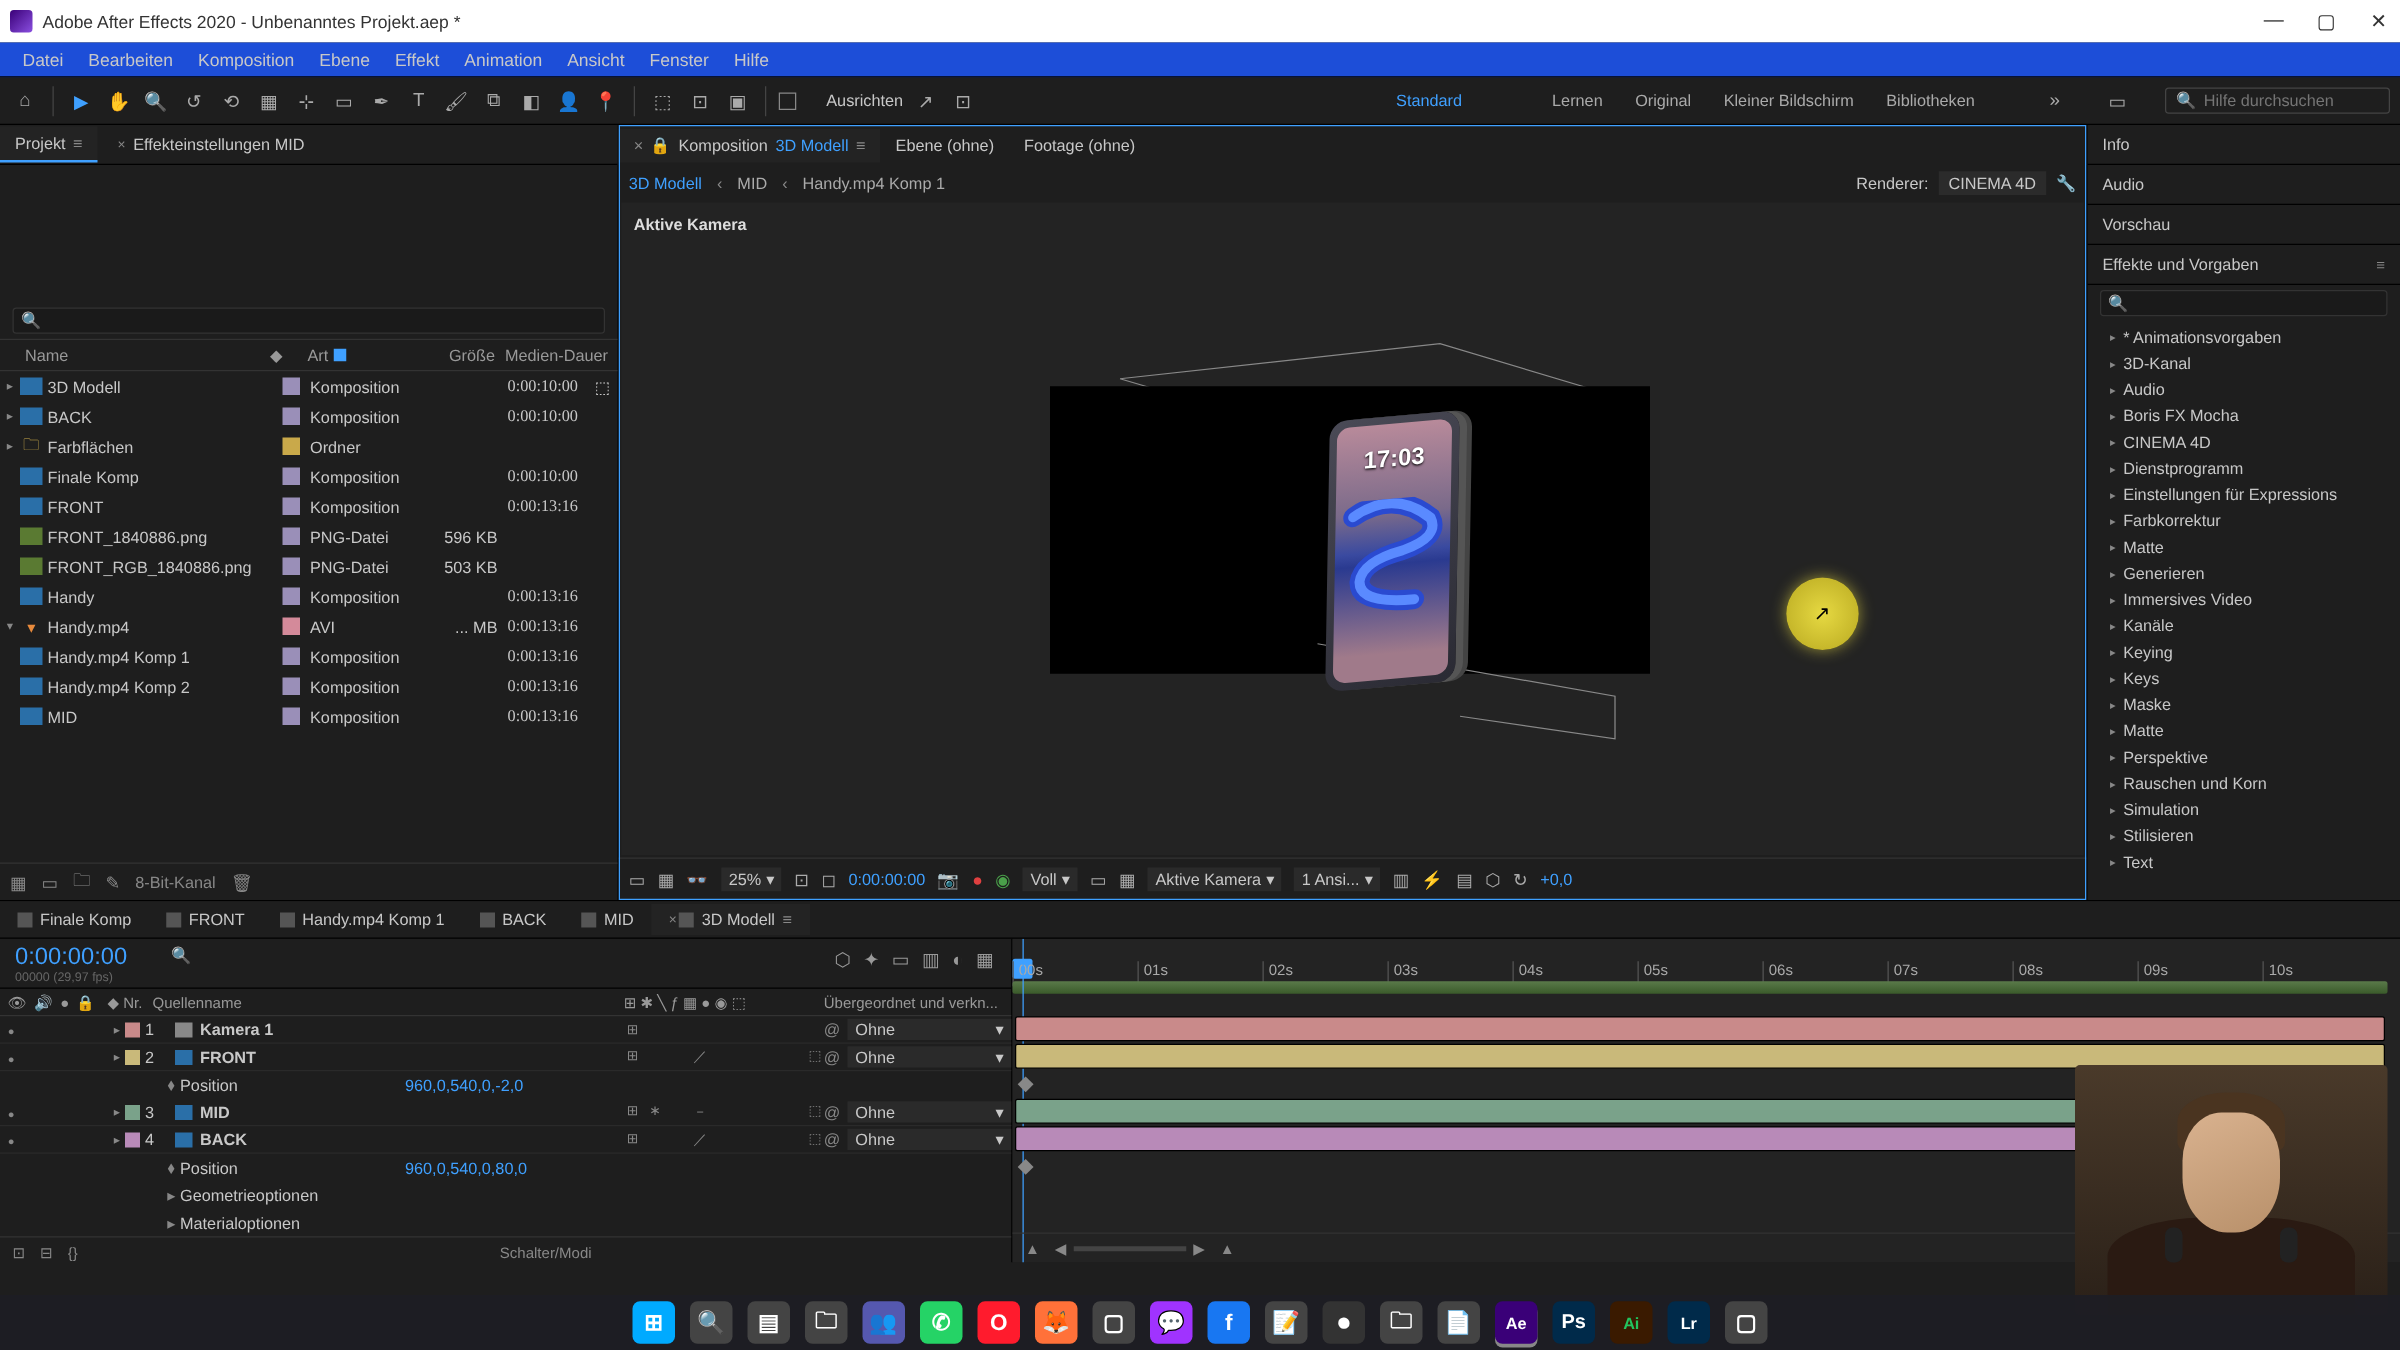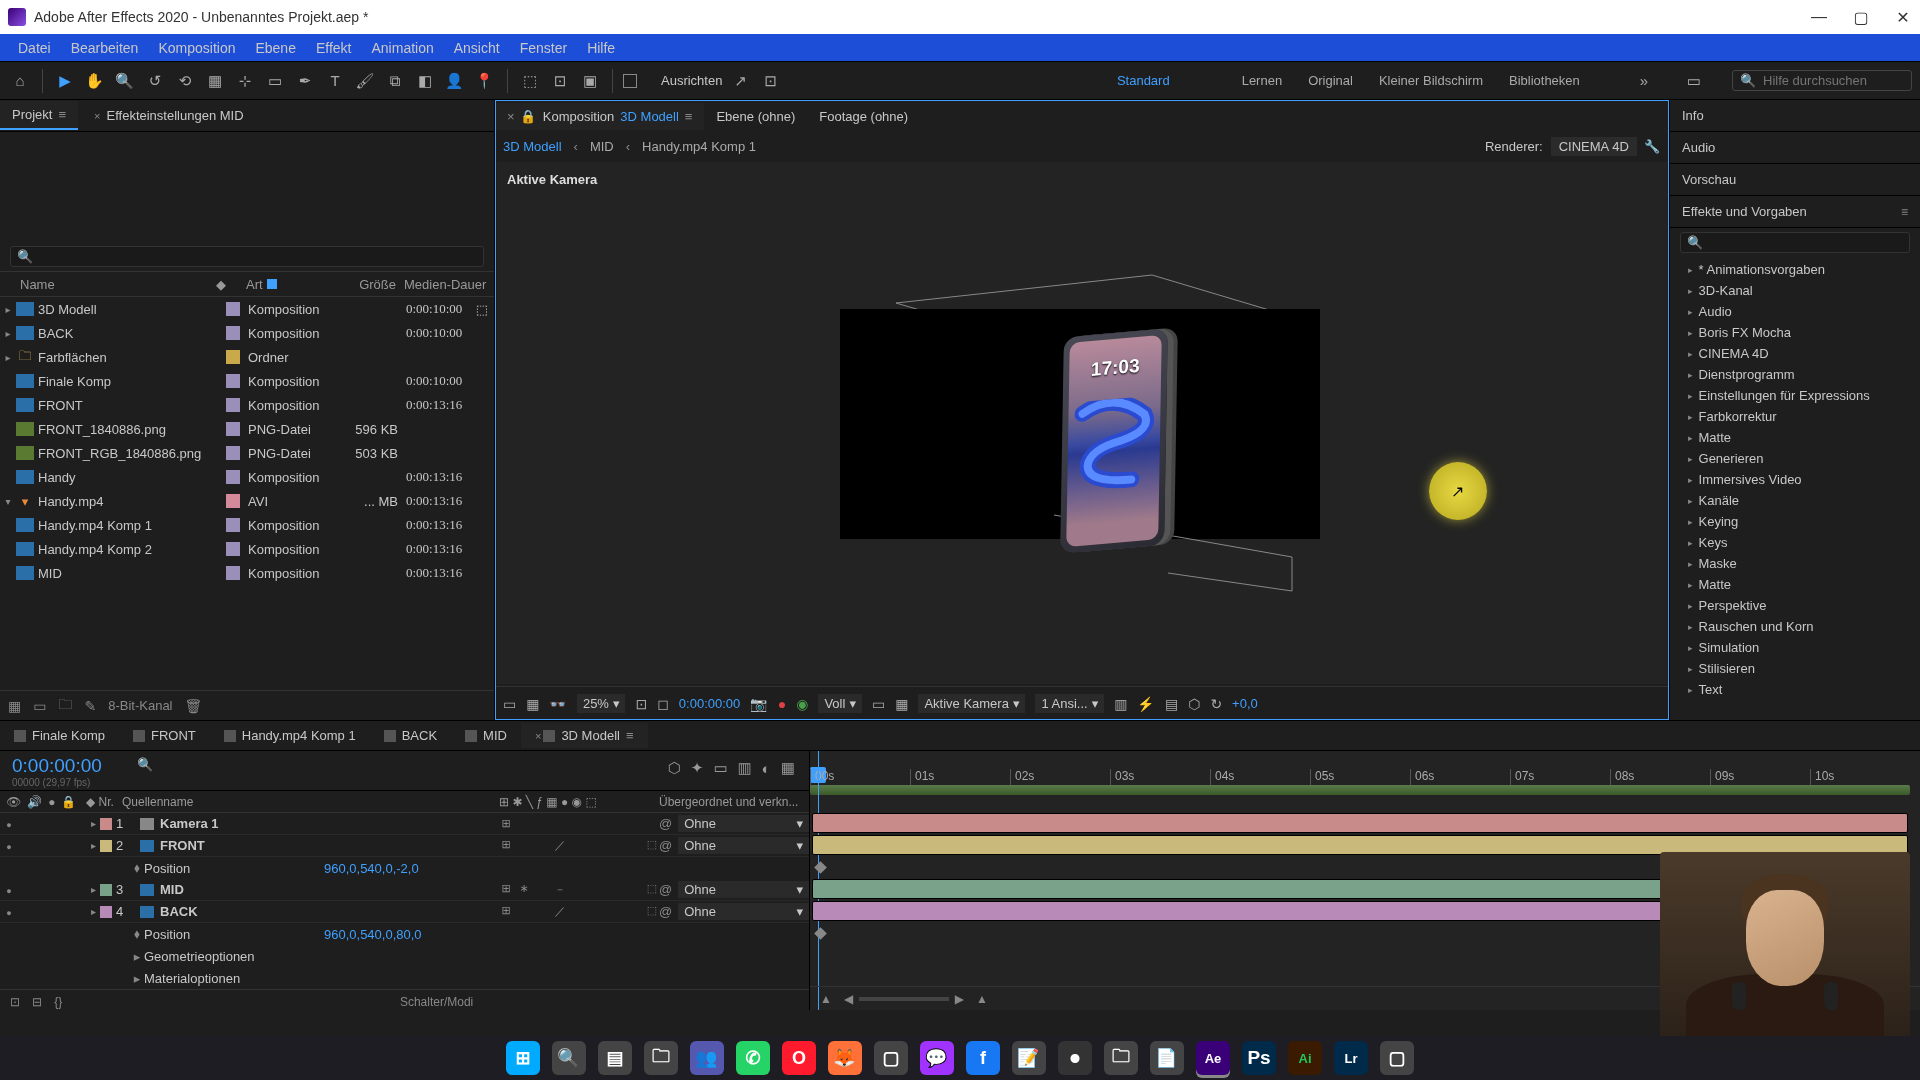--- a/index.html
+++ b/index.html
@@ -858,17 +858,17 @@
     <div class="tb-icon" style="background: rgb(255, 27, 45); color: rgb(255, 255, 255); font-size: 18px; font-weight: 600;">O</div>
     <div class="tb-icon" style="background: rgb(255, 113, 57); color: rgb(255, 255, 255); font-size: 18px; font-weight: 600;">🦊</div>
     <div class="tb-icon" style="background: rgb(68, 68, 68); color: rgb(255, 255, 255); font-size: 18px; font-weight: 600;">▢</div>
     <div class="tb-icon" style="background: rgb(160, 51, 255); color: rgb(255, 255, 255); font-size: 18px; font-weight: 600;">💬</div>
     <div class="tb-icon" style="background: rgb(24, 119, 242); color: rgb(255, 255, 255); font-size: 18px; font-weight: 600;">f</div>
     <div class="tb-icon" style="background: rgb(68, 68, 68); color: rgb(255, 255, 255); font-size: 18px; font-weight: 600;">📝</div>
     <div class="tb-icon" style="background: rgb(51, 51, 51); color: rgb(255, 255, 255); font-size: 18px; font-weight: 600;">⏺</div>
     <div class="tb-icon" style="background: rgb(68, 68, 68); color: rgb(255, 255, 255); font-size: 18px; font-weight: 600;">🗀</div>
     <div class="tb-icon" style="background: rgb(68, 68, 68); color: rgb(255, 255, 255); font-size: 18px; font-weight: 600;">📄</div>
     <div class="tb-icon active-app" style="background: rgb(58, 0, 120); color: rgb(255, 255, 255); font-size: 13px; font-weight: 600;">Ae</div>
-    <div class="tb-icon" style="background: rgb(0, 42, 74); color: rgb(255, 255, 255); font-size: 19px; font-weight: 600;">Ps</div>
+    <div class="tb-icon" style="background: rgb(0, 42, 74); color: rgb(255, 255, 255); font-size: 16px; font-weight: 600;">Ps</div>
     <div class="tb-icon" style="background: rgb(58, 26, 0); color: #22c55e; font-size: 13px; font-weight: 600;">Ai</div>
     <div class="tb-icon" style="background: rgb(0, 42, 74); color: rgb(255, 255, 255); font-size: 13px; font-weight: 600;">Lr</div>
     <div class="tb-icon" style="background: rgb(68, 68, 68); color: rgb(255, 255, 255); font-size: 18px; font-weight: 600;">▢</div>
   </div>
 
 </body></html>

